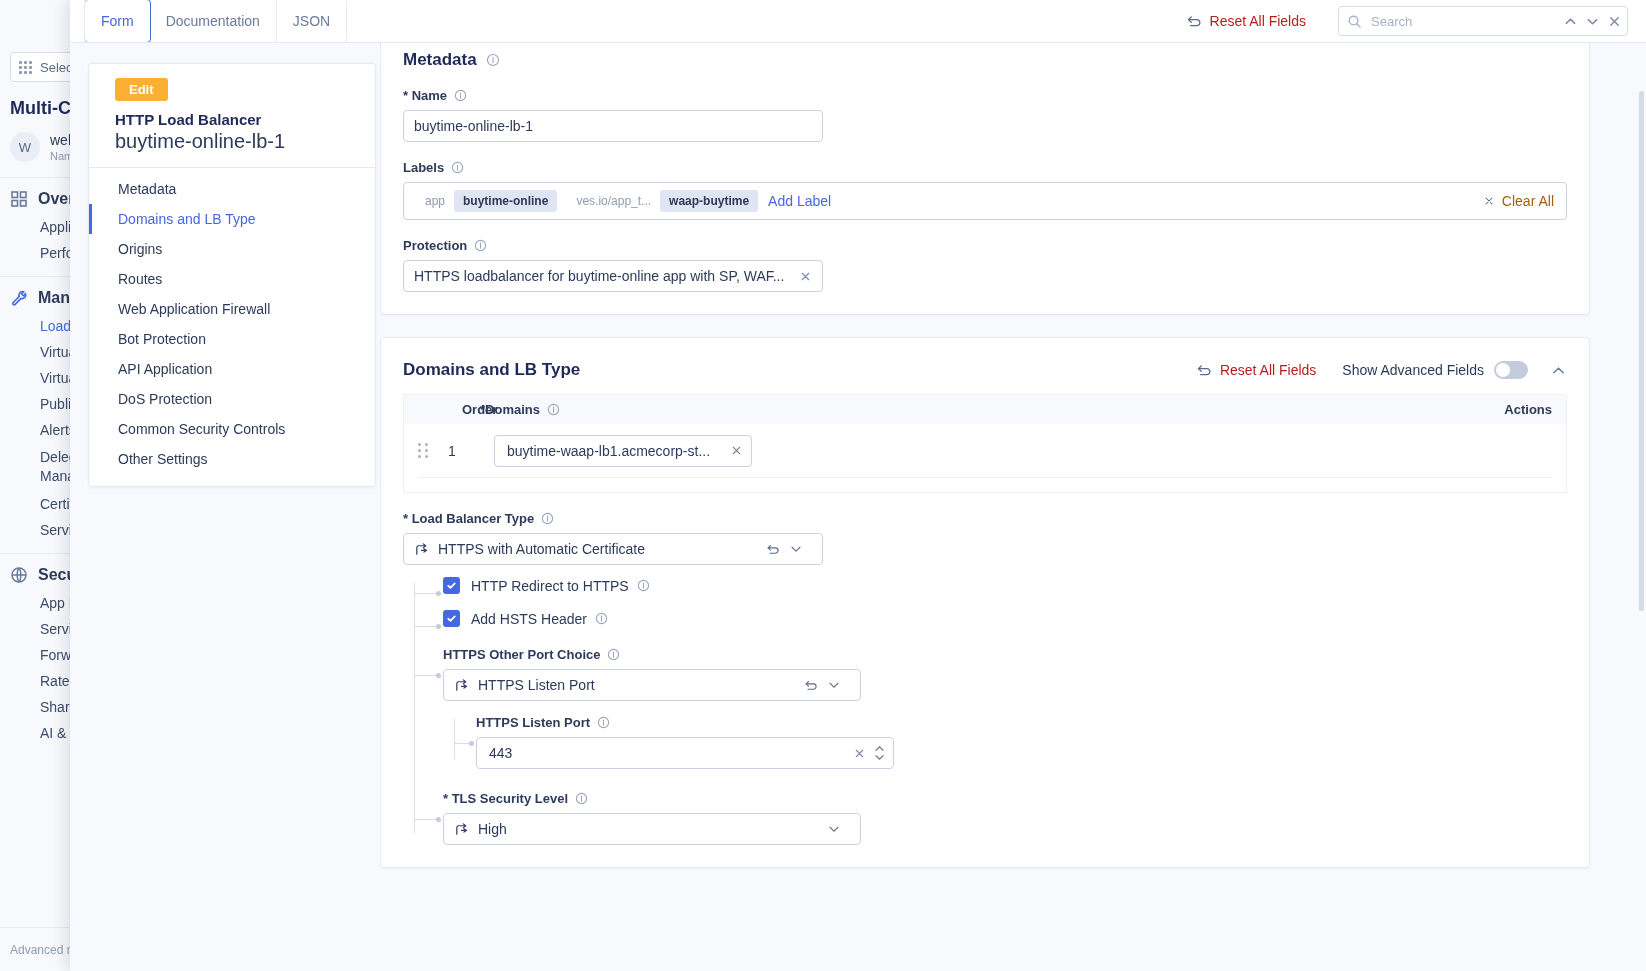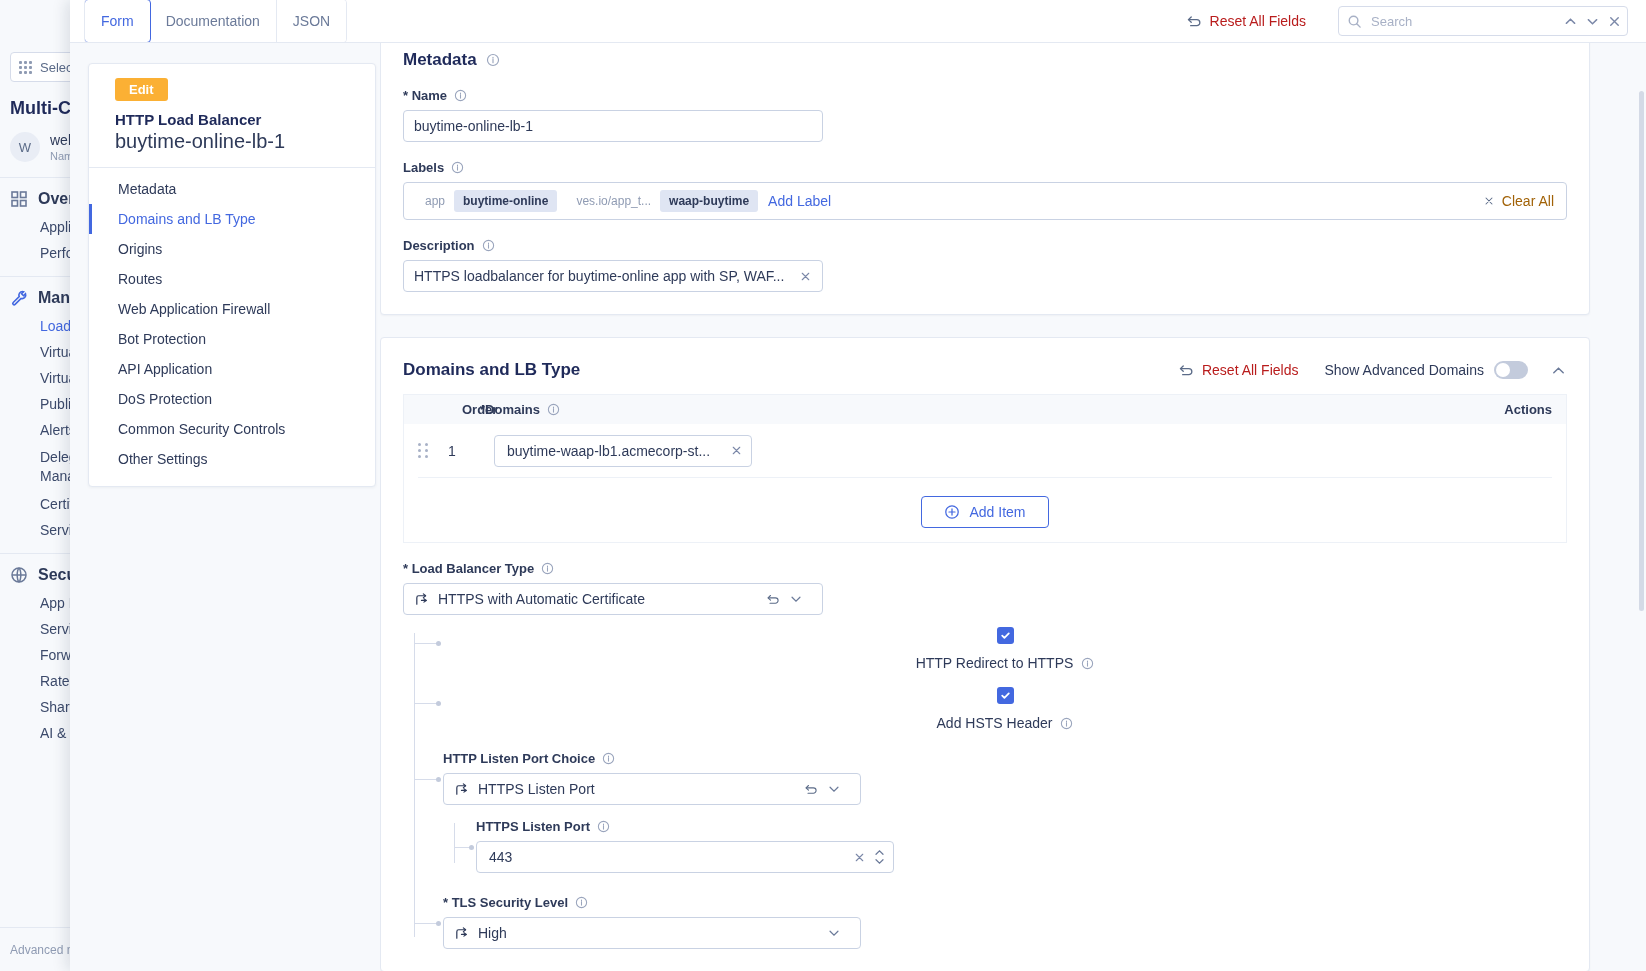--- a/index.html
+++ b/index.html
@@ -188,21 +188,21 @@
 
   .nest { position:relative; }
   .nest-line {
     position:absolute; left:11px; top:0; bottom:0; width:1px; background:#d6dcea;
   }
   .nest-inner { padding-left:40px; }
   .connector { position:absolute; left:11px; width:23px; height:1px; background:#d6dcea; }
   .connector i { position:absolute; right:-4px; top:-2px; width:5px; height:5px;
     border-radius:50%; background:#c3cbdc; display:block; }
 
-  .chk-row { display:flex; align-items:center; gap:11px; margin-top:12px;flex-direction:column; }
+  .chk-row { display:flex; align-items:center; gap:11px; margin-top:12px; }
   .chk {
     width:17px; height:17px; border-radius:3px; background:#4368e0;
     display:flex; align-items:center; justify-content:center; cursor:pointer; flex:0 0 17px;
   }
   .chk-lbl { font-size:14px; color:#2e3a59; display:flex; align-items:center; gap:8px; }
 
   .num-inp {
     margin-top:7px; width:418px; height:32px; border:1px solid #c9d2e3; border-radius:4px;
     background:#fff; display:flex; align-items:center; padding:0 8px 0 12px; gap:8px;
     font-size:14px; color:#2e3a59;
@@ -427,21 +427,21 @@
                     <path d="M4 4l8 8M12 4l-8 8"></path>
                   </svg>
               </span>
               <span>Clear All</span>
             </span>
           </div>
         </div>
 
         <div class="fld">
           <div class="flabel">
-            <span>Description</span>
+            <span>Protection</span>
             <span class="info">
               <svg width="13" height="13" viewBox="0 0 16 16" fill="none" stroke="#9aa5bd" stroke-width="1.3">
                   <circle cx="8" cy="8" r="6.3"></circle>
                   <path d="M8 7.2v4M8 4.9v.9" stroke-linecap="round"></path>
                 </svg>
             </span>
           </div>
           <div class="inp w420">
             <span class="val">HTTPS loadbalancer for buytime-online app with SP, WAF...</span>
             <span class="info">
@@ -459,21 +459,21 @@
           <span class="sp"></span>
           <span class="reset-link">
             <span>
               <svg width="17" height="17" viewBox="0 0 18 18" fill="none" stroke="#5b6b88" stroke-width="1.4" stroke-linecap="round" stroke-linejoin="round">
                 <path d="M4 7h8.5a3.2 3.2 0 0 1 0 6.4H6"></path>
                   <path d="M6.6 4.2 3.6 7l3 2.8"></path>
                 </svg>
             </span>
             <span>Reset All Fields</span>
           </span>
-          <span class="adv-label">Show Advanced Domains</span>
+          <span class="adv-label">Show Advanced Fields</span>
           <span class="toggle">
               <i></i>
             </span>
           <span class="collapse-ic">
             <svg width="17" height="17" viewBox="0 0 18 18" fill="none" stroke="#6b7a99" stroke-width="1.5" stroke-linecap="round">
                 <path d="M4 11.5 9 6.5l5 5"></path>
               </svg>
           </span>
         </div>
 
@@ -503,31 +503,20 @@
             <span class="ord-num">1</span>
             <span class="domain-inp">
               <span class="val">buytime-waap-lb1.acmecorp-st...</span>
               <span class="info">
                 <svg width="13" height="13" viewBox="0 0 16 16" fill="none" stroke="#7b88a8" stroke-width="1.4" stroke-linecap="round">
                     <path d="M4 4l8 8M12 4l-8 8"></path>
                   </svg>
               </span>
             </span>
           </div>
-          <div class="add-row">
-            <button class="btn-add">
-              <span>
-                <svg width="16" height="16" viewBox="0 0 18 18" fill="none" stroke="#4368e0" stroke-width="1.4">
-                    <circle cx="9" cy="9" r="7"></circle>
-                    <path d="M9 5.6v6.8M5.6 9h6.8" stroke-linecap="round"></path>
-                  </svg>
-              </span>
-              <span>Add Item</span>
-            </button>
-          </div>
         </div>
 
         <div class="fld">
           <div class="flabel">
             <span>* Load Balancer Type</span>
             <span class="info">
               <svg width="13" height="13" viewBox="0 0 16 16" fill="none" stroke="#9aa5bd" stroke-width="1.3">
                   <circle cx="8" cy="8" r="6.3"></circle>
                   <path d="M8 7.2v4M8 4.9v.9" stroke-linecap="round"></path>
                 </svg>
@@ -596,21 +585,21 @@
                   <svg width="13" height="13" viewBox="0 0 16 16" fill="none" stroke="#9aa5bd" stroke-width="1.3">
                       <circle cx="8" cy="8" r="6.3"></circle>
                       <path d="M8 7.2v4M8 4.9v.9" stroke-linecap="round"></path>
                     </svg>
                 </span>
               </span>
             </div>
 
             <div class="fld" style="position:relative; margin-top:20px">
               <div class="flabel">
-                <span>HTTP Listen Port Choice</span>
+                <span>HTTPS Other Port Choice</span>
                 <span class="info">
                   <svg width="13" height="13" viewBox="0 0 16 16" fill="none" stroke="#9aa5bd" stroke-width="1.3">
                       <circle cx="8" cy="8" r="6.3"></circle>
                       <path d="M8 7.2v4M8 4.9v.9" stroke-linecap="round"></path>
                     </svg>
                 </span>
               </div>
               <span class="connector" style="left:-29px; top:28px;">
                   <i></i>
                 </span>

